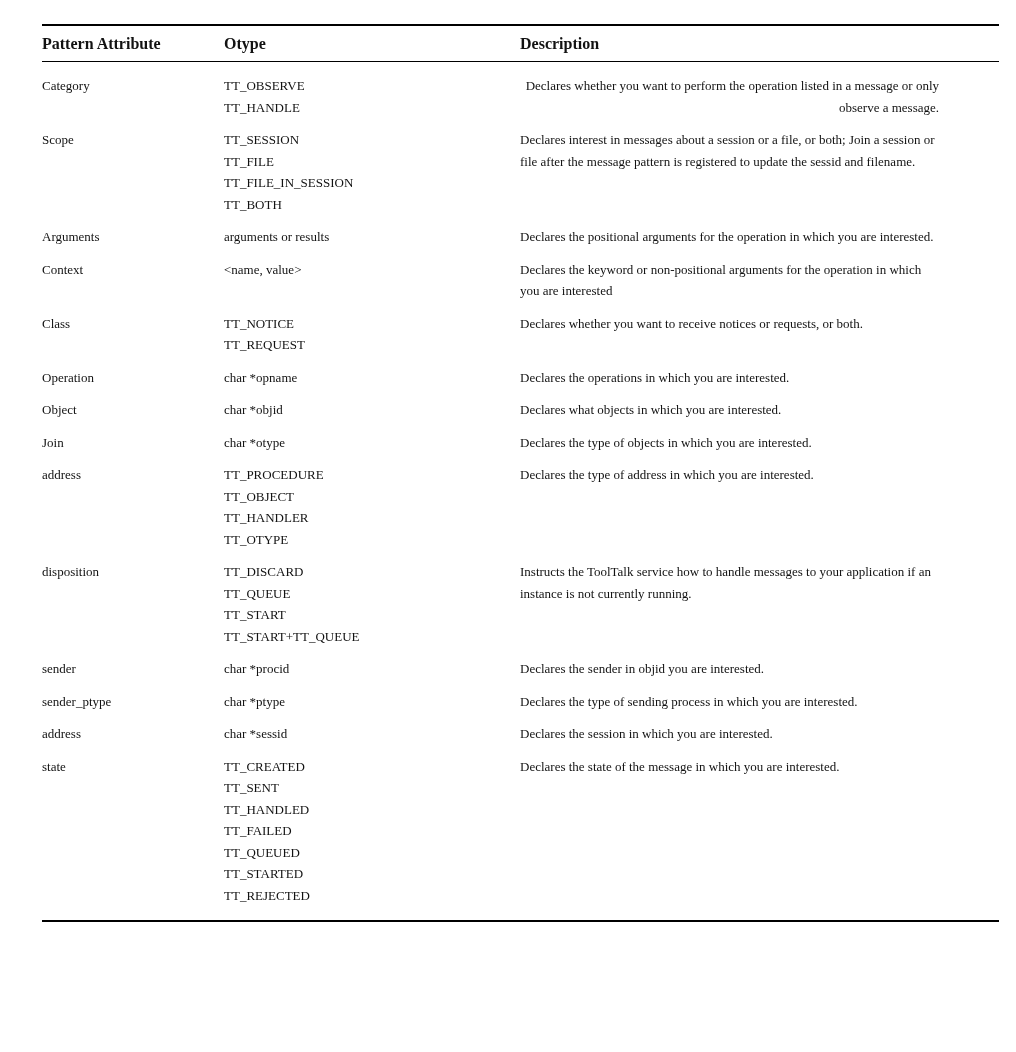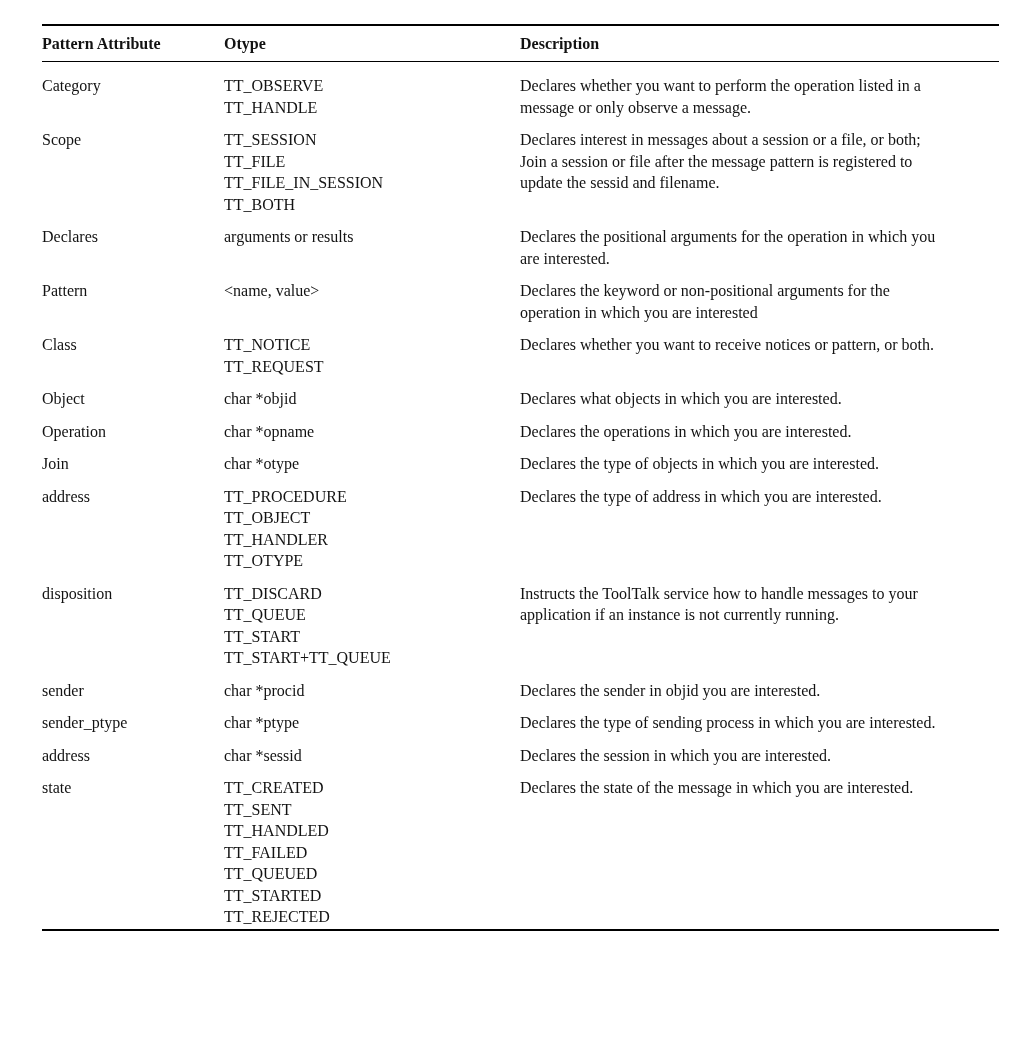--- a/index.html
+++ b/index.html
@@ -40,29 +40,29 @@
     padding: 8px 0 7px 0;
     border-bottom: 1.5px solid #000000;
     white-space: nowrap;
     overflow: visible;
   }
   th.col-attr, td.col-attr { width: 182px; }
   th.col-value, td.col-value { width: 296px; }
   th.col-desc, td.col-desc { width: auto; }
   tbody td {
     vertical-align: top;
-    font-size: 16px;
+    font-size: 13px;
     line-height: 21.5px;
     padding: 11px 0 0 0;
   }
   tbody tr:first-child td { padding-top: 13px; }
-  tbody tr:last-child td { padding-bottom: 1px; }
+  tbody tr:last-child td { padding-bottom: 14px; }
   td.col-desc { padding-right: 60px !important; padding-left: 0; }
   td.col-desc { padding-top: 11px; }
-  tbody tr:first-child td.col-desc { padding-top: 13px; }
+  tbody tr:first-child td.col-desc { padding-top: 13px; text-align: right; }
   .value-line { white-space: nowrap; }
 </style>
 </head>
 <body>
 
 <div class="page">
   <table class="attr-table">
     <thead>
       <tr>
         <th class="col-attr">Pattern Attribute</th>
@@ -85,59 +85,59 @@
       <td class="col-value">
             <div class="value-line">TT_SESSION</div>
             <div class="value-line">TT_FILE</div>
             <div class="value-line">TT_FILE_IN_SESSION</div>
             <div class="value-line">TT_BOTH</div>
           </td>
       <td class="col-desc">Declares interest in messages about a session or a file, or both; Join a session or file after the message pattern is registered to update the sessid and filename.</td>
     </tr>
 
     <tr>
-      <td class="col-attr">Declares</td>
+      <td class="col-attr">Arguments</td>
       <td class="col-value">
             <div class="value-line">arguments or results</div>
           </td>
       <td class="col-desc">Declares the positional arguments for the operation in which you are interested.</td>
     </tr>
 
     <tr>
-      <td class="col-attr">Pattern</td>
+      <td class="col-attr">Context</td>
       <td class="col-value">
             <div class="value-line">&lt;name, value&gt;</div>
           </td>
       <td class="col-desc">Declares the keyword or non-positional arguments for the operation in which you are interested</td>
     </tr>
 
     <tr>
       <td class="col-attr">Class</td>
       <td class="col-value">
             <div class="value-line">TT_NOTICE</div>
             <div class="value-line">TT_REQUEST</div>
           </td>
-      <td class="col-desc">Declares whether you want to receive notices or pattern, or both.</td>
-    </tr>
-
+      <td class="col-desc">Declares whether you want to receive notices or requests, or both.</td>
+    </tr>
+
+
+    <tr>
+      <td class="col-attr">Operation</td>
+      <td class="col-value">
+            <div class="value-line">char *opname</div>
+          </td>
+      <td class="col-desc">Declares the operations in which you are interested.</td>
+    </tr>
 
     <tr>
       <td class="col-attr">Object</td>
       <td class="col-value">
             <div class="value-line">char *objid</div>
           </td>
       <td class="col-desc">Declares what objects in which you are interested.</td>
-    </tr>
-
-    <tr>
-      <td class="col-attr">Operation</td>
-      <td class="col-value">
-            <div class="value-line">char *opname</div>
-          </td>
-      <td class="col-desc">Declares the operations in which you are interested.</td>
     </tr>
 
     <tr>
       <td class="col-attr">Join</td>
       <td class="col-value">
             <div class="value-line">char *otype</div>
           </td>
       <td class="col-desc">Declares the type of objects in which you are interested.</td>
     </tr>
 

